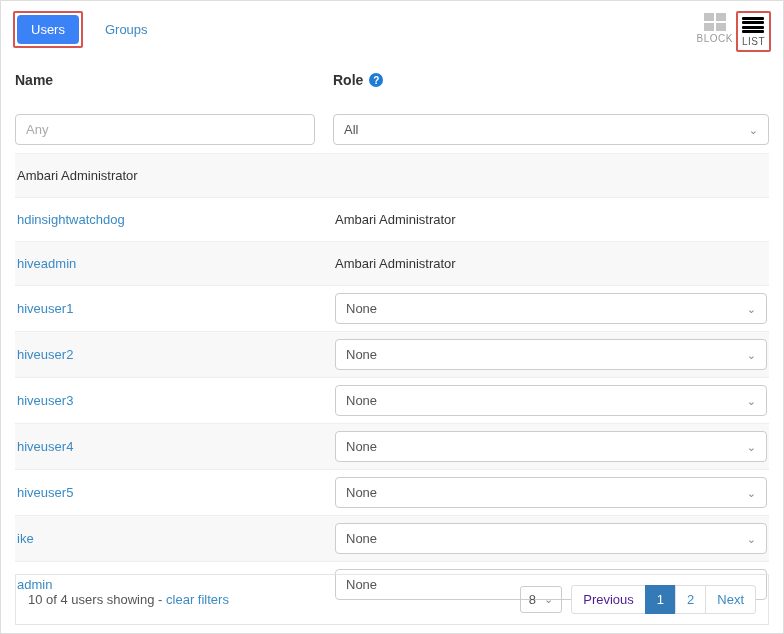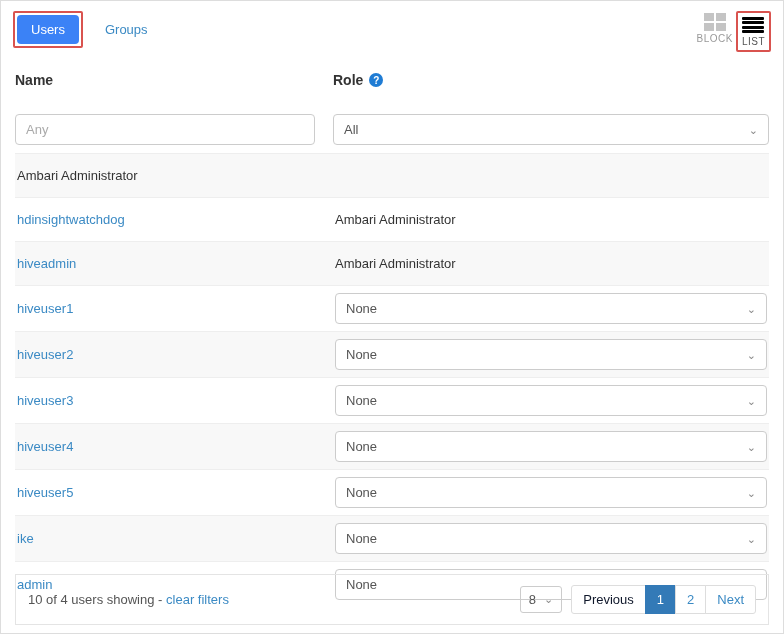--- a/index.html
+++ b/index.html
@@ -148,21 +148,21 @@
     }
     .pager { display: flex; }
     .pager .pg {
       border: 1px solid #ddd;
       padding: 6px 11px;
       margin-left: -1px;
       color: #3b8ac4;
       cursor: pointer;
       background: #fff;
     }
-    .pager .pg.disabled { color: #0f172a; cursor: default; text-align: center; }
+    .pager .pg.disabled { color: #4c1d95; cursor: default; text-align: center; }
     .pager .pg.active { background: #337ab7; color: #fff; border-color: #337ab7; }
     .pager .pg:first-child { border-radius: 3px 0 0 3px; }
     .pager .pg:last-child { border-radius: 0 3px 3px 0; }
   </style>
 </head>
 <body>
 
 <div class="header">
   <div class="tabs">
     <span class="tab-wrap-highlight">

